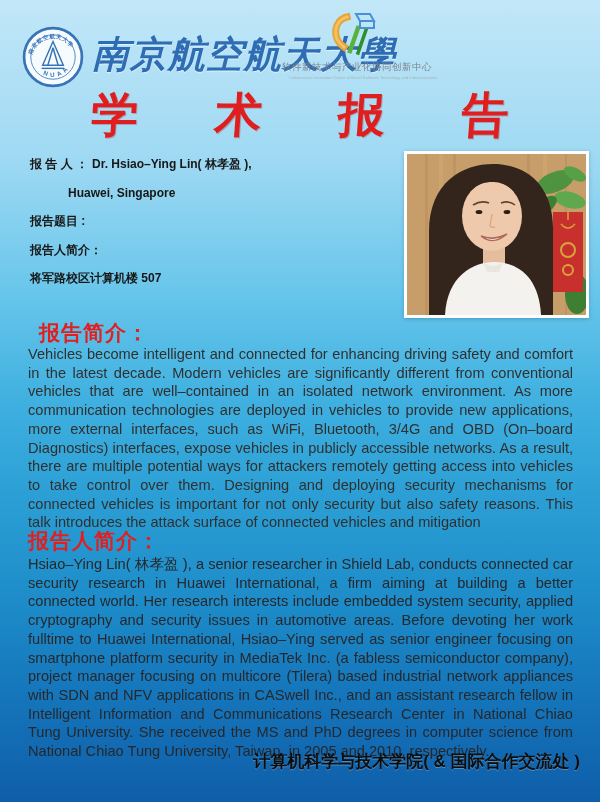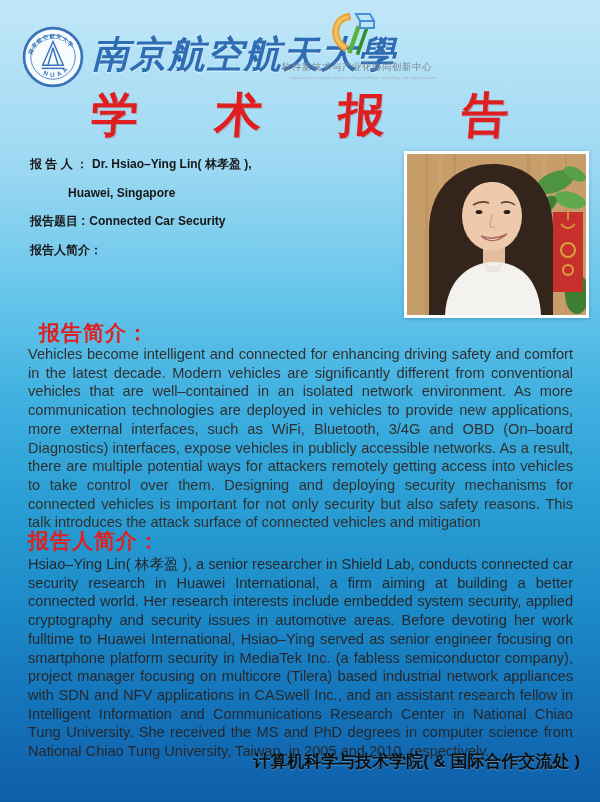--- a/index.html
+++ b/index.html
@@ -194,26 +194,26 @@
   <div class="layer info">
     <div class="info-line">
       <span class="lbl">报 告 人 ：</span>
       <span class="val">Dr. Hsiao–Ying Lin( 林孝盈 ),</span>
     </div>
     <div class="info-line indent">
       <span class="val">Huawei, Singapore</span>
     </div>
     <div class="info-line">
       <span class="lbl">报告题目 :</span>
-      <span class="val">Connected Car Security</span>
     </div>
     <div class="info-line">
       <span class="lbl">报告人简介：</span>
     </div>
     <div class="info-line">
+      <span class="val">将军路校区计算机楼 507</span>
     </div>
   </div>
 
   <div class="layer photo">
     <svg width="179" height="161" viewBox="0 0 179 161">
       <rect width="179" height="161" fill="#c79d69"></rect>
       <g fill="#b8905e" opacity="0.55">
         <rect x="18" width="3" height="161"></rect>
           <rect x="46" width="3" height="161"></rect>
         <rect x="120" width="3" height="161"></rect>

